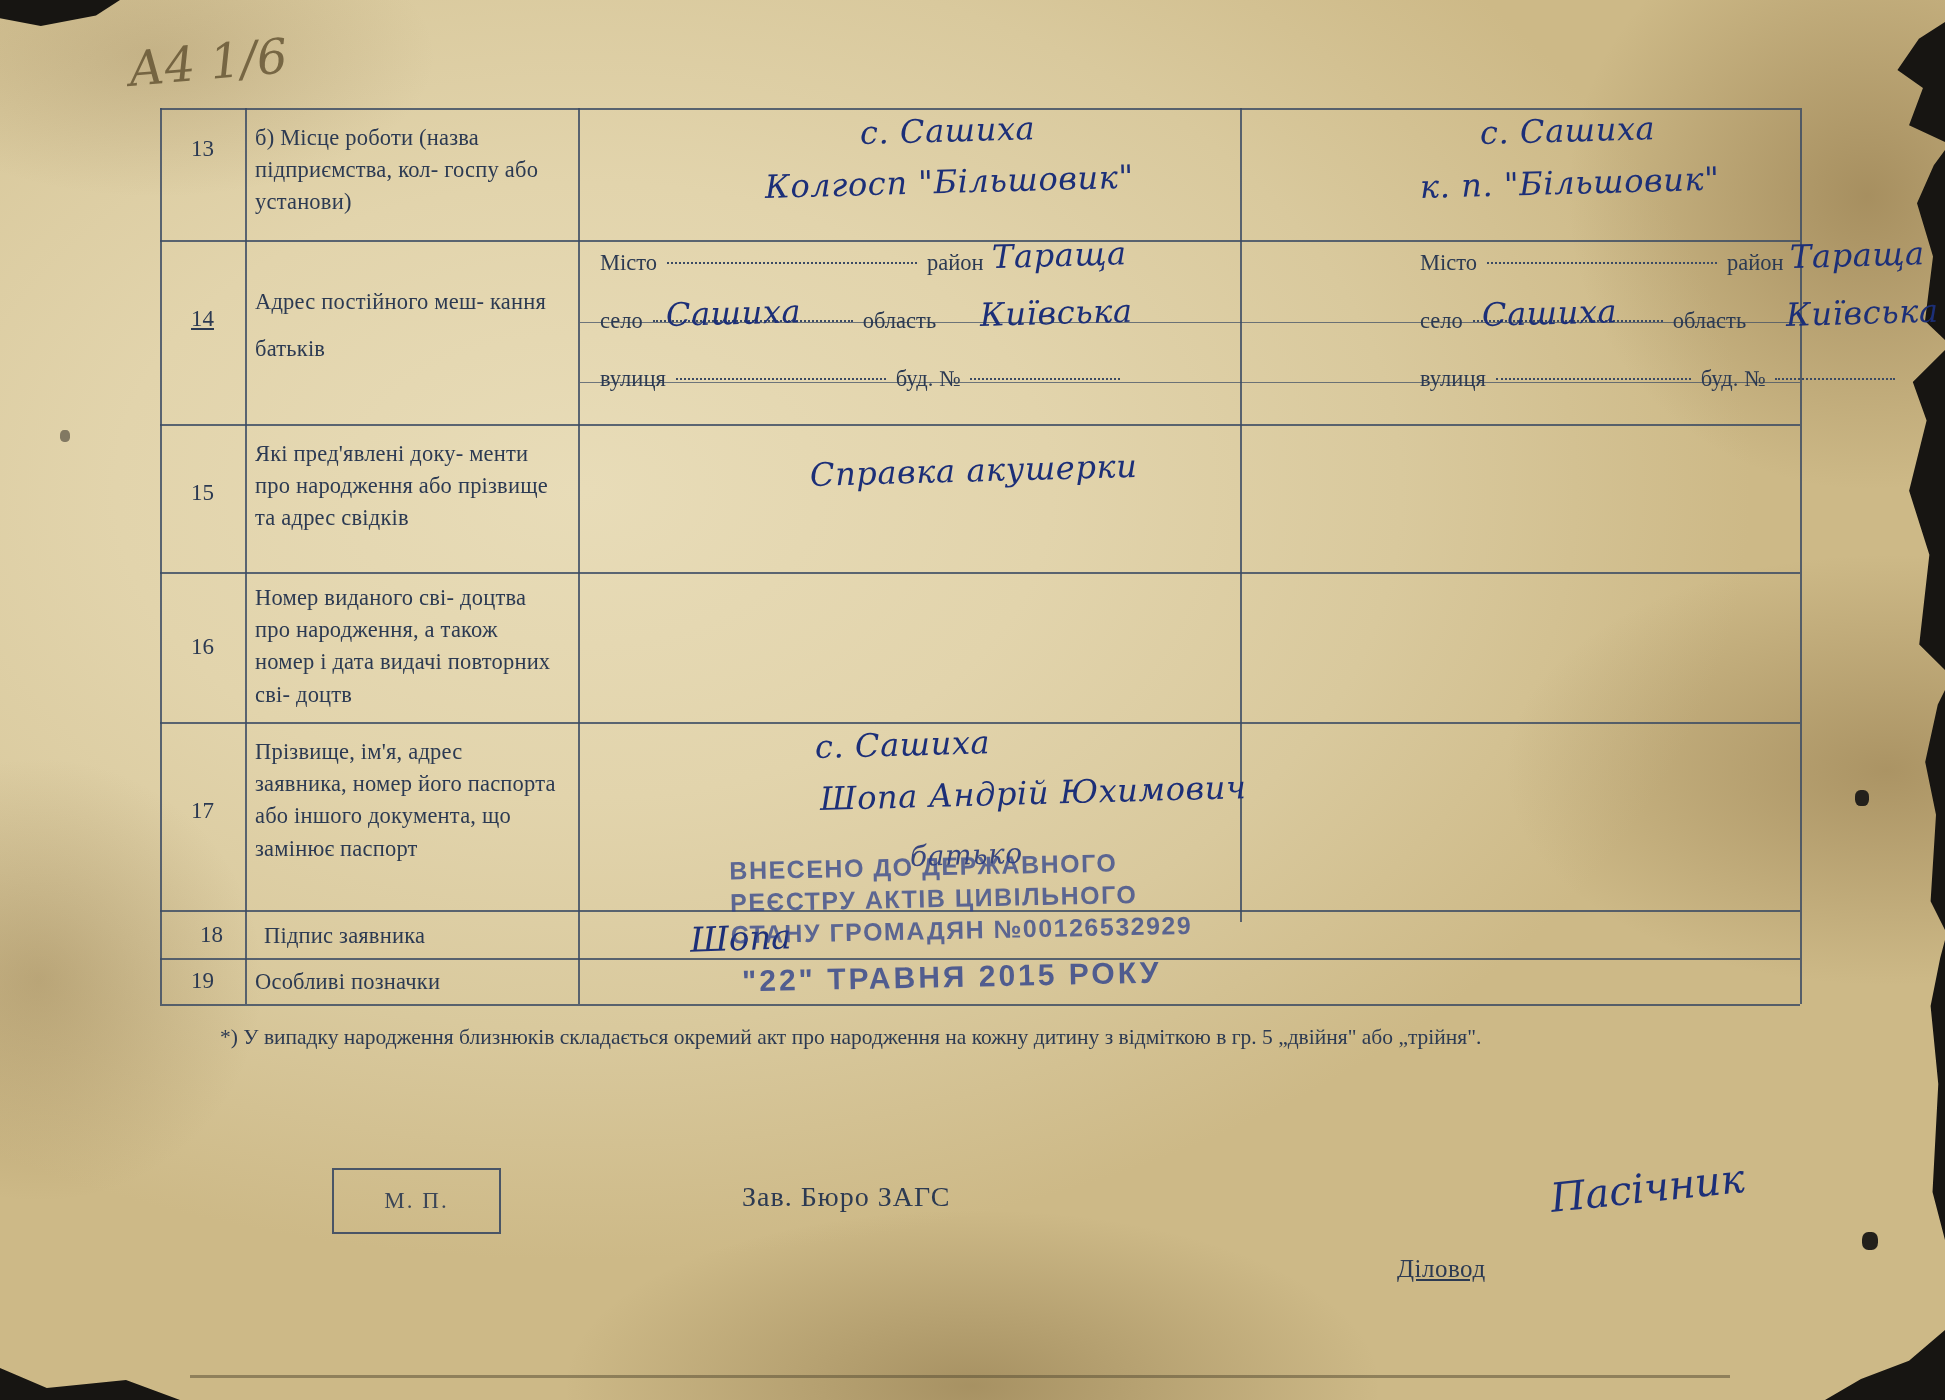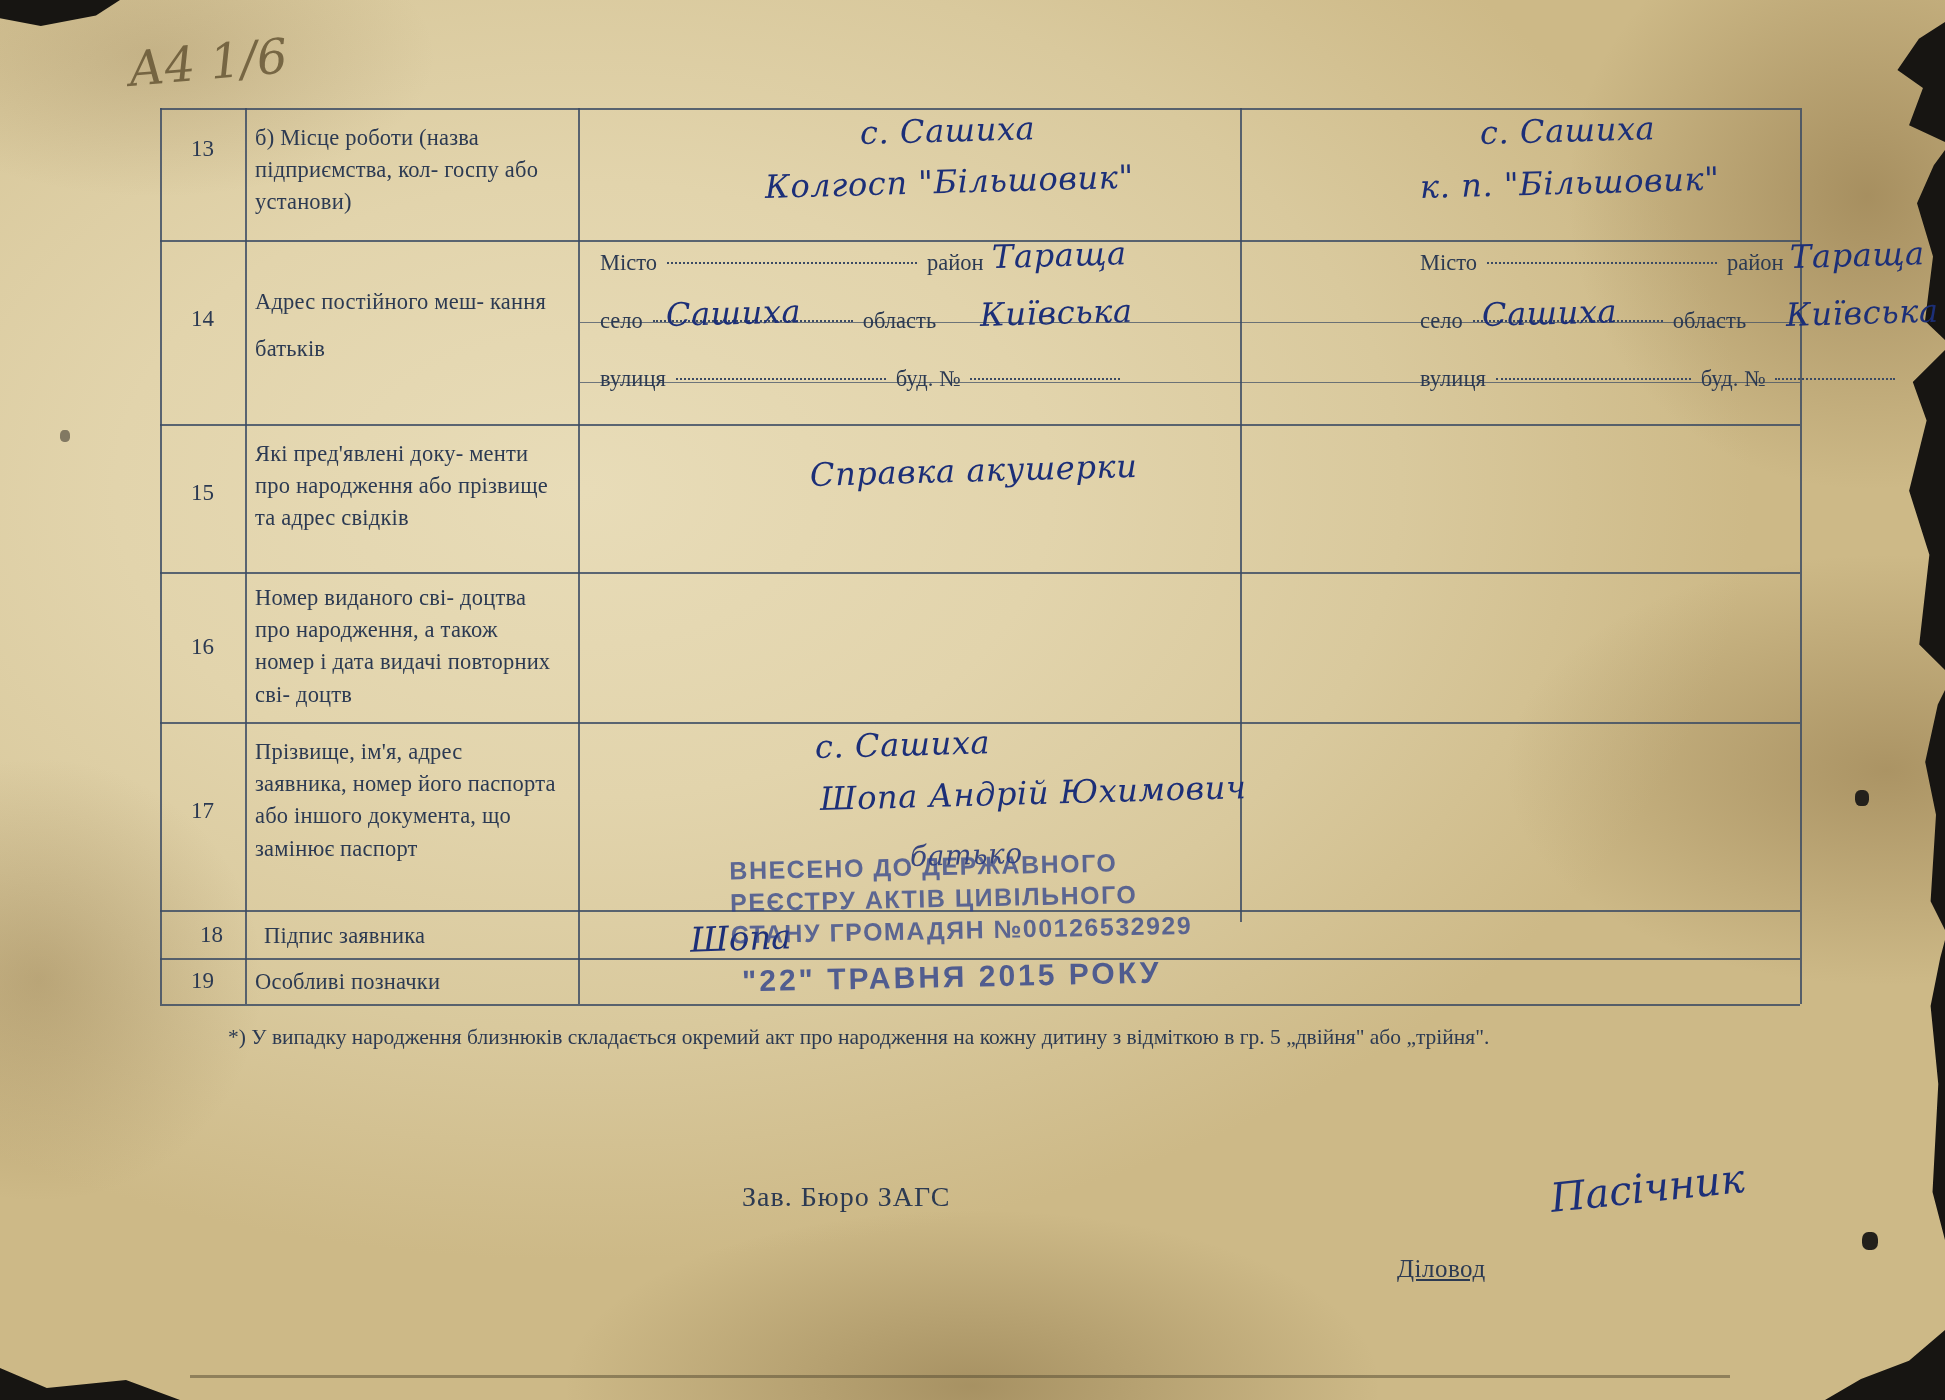--- a/index.html
+++ b/index.html
@@ -118,21 +118,21 @@
   #notes {
     position: absolute;
     left: 160px;
     top: 1022px;
     width: 1650px;
     font-size: 21.5px;
     line-height: 1.45;
     color: #2c3a52;
     text-align: justify;
   }
-  #notes p { margin: 0 0 6px 16px; }
+  #notes p { margin: 0 0 6px 8px; }
   .ind { display: inline-block; width: 52px; }
 
   
   #mp {
     position: absolute;
     left: 332px;
     top: 1168px;
     width: 165px;
     height: 62px;
     border: 2px solid #3b4a63;
@@ -246,21 +246,21 @@
       <div class="hand" style="margin-left:260px;">с. Сашиха</div>
       <div class="hand" style="margin-left:165px;margin-top:16px;">Колгосп "Більшовик"</div>
     </div>
     <div class="fieldB" style="left:1260px;top:-4px;">
       <div class="hand" style="margin-left:60px;">с. Сашиха</div>
       <div class="hand" style="margin-left:0px;margin-top:16px;">к. п. "Більшовик"</div>
     </div>
   </div>
 
   <div class="row" style="top:250px;height:170px;">
-    <div class="numcell" style="top:56px;">14</div>
+    <div class="numcell" style="top:56px;text-decoration:underline;">14</div>
     <div class="labelcell" style="top:28px;width:300px;line-height:2.1;">Адрес постійного меш- кання батьків</div>
 
     <div class="fieldA" style="left:440px;top:0;width:640px;">
       <div style="position:relative;height:58px;">
         <span class="printed">Місто</span>
         <span class="dots" style="width:250px;margin:0 6px 6px 6px;"></span>
         <span class="printed">район</span>
         <span class="hand" style="position:absolute;left:392px;top:-12px;">Тараща</span>
       </div>
       <div style="position:relative;height:58px;">
@@ -339,18 +339,21 @@
     <div>ВНЕСЕНО ДО ДЕРЖАВНОГО</div>
     <div>РЕЄСТРУ АКТІВ ЦИВІЛЬНОГО</div>
     <div>СТАНУ ГРОМАДЯН №00126532929</div>
   </div>
   <div id="stampdate">"22" ТРАВНЯ  2015 РОКУ</div>
 
   <div id="notes">
     <p><span class="ind"></span><span>*) У випадку народження близнюків складається окремий акт про народження на кожну дитину з відміткою в гр. 5 „двійня" або „трійня".</span></p>
   </div>
 
+  <div id="mp">
+    <span>М. П.</span>
+  </div>
   <div id="zav">Зав. Бюро ЗАГС</div>
   <div id="dilovod">Діловод</div>
   <div id="dilovod-sig">Пасічник</div>
 
   <div id="bottomrule"></div>
 </div>
 
 </body></html>

